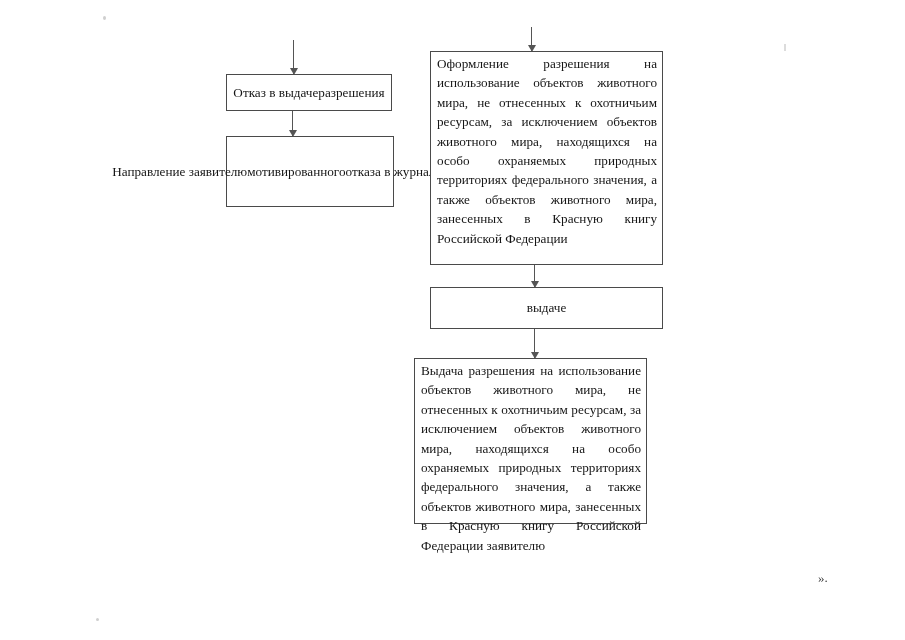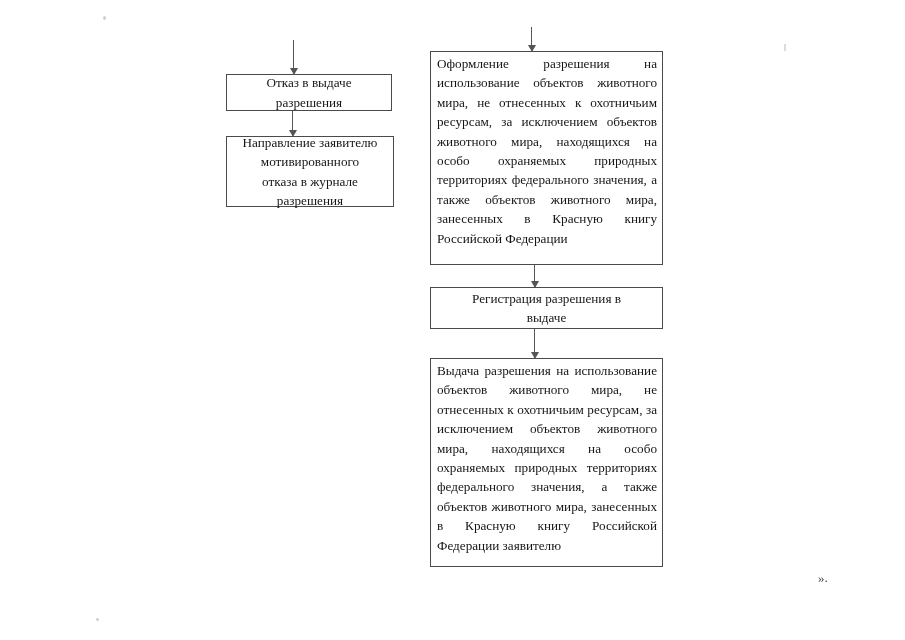--- a/index.html
+++ b/index.html
@@ -31,21 +31,21 @@
     border: 1px solid #4a4a4a;
     background: #ffffff;
     font-size: 13.2px;
     line-height: 19.4px;
     color: #151515;
   }
 
   .node.centered {
     text-align: center;
     display: flex;
-    flex-direction: column;
+    flex-direction: row;
     justify-content: center;
     align-items: center;
   }
 
   .node.justified {
     text-align: justify;
     text-align-last: left;
     padding: 2px 5px 2px 6px;
     hyphens: none;
   }
@@ -59,21 +59,21 @@
   .node.centered .line {
     display: block;
     white-space: nowrap;
   }
 
   
   #node-refusal        { left: 226px; top: 74px;  width: 166px; height: 37px; }
   #node-motivated      { left: 226px; top: 136px; width: 168px; height: 71px; }
   #node-issue-permit   { left: 430px; top: 51px;  width: 233px; height: 214px; }
   #node-registration   { left: 430px; top: 287px; width: 233px; height: 42px; }
-  #node-grant-permit   { left: 430px; top: 358px; width: 233px; height: 209px; }
+  #node-grant-permit   { left: 414px; top: 358px; width: 233px; height: 166px; }
 
   
   .arrow {
     position: absolute;
     width: 1px;
     background: #555;
   }
   .arrow::after {
     content: "";
     position: absolute;
@@ -132,21 +132,20 @@
     <span class="line">мотивированного</span>
     <span class="line">отказа в журнале</span>
     <span class="line">разрешения</span>
   </div>
 
   <div class="node justified" id="node-issue-permit">
     <p>Оформление разрешения на использование объектов животного мира, не отнесенных к охотничьим ресурсам, за исключением объектов животного мира, находящихся на особо охраняемых природных территориях федерального значения, а также объектов животного мира, занесенных в Красную книгу Российской Федерации</p>
   </div>
 
   <div class="node centered" id="node-registration">
-    <span class="line">Регистрация разрешения в</span>
     <span class="line">выдаче</span>
   </div>
 
   <div class="node justified" id="node-grant-permit">
     <p>Выдача разрешения на использование объектов животного мира, не отнесенных к охотничьим ресурсам, за исключением объектов животного мира, находящихся на особо охраняемых природных территориях федерального значения, а также объектов животного мира, занесенных в Красную книгу Российской Федерации заявителю</p>
   </div>
 
   <div class="speck" id="speck-a"></div>
   <div class="speck" id="speck-b"></div>
   <div class="speck" id="speck-c"></div>

